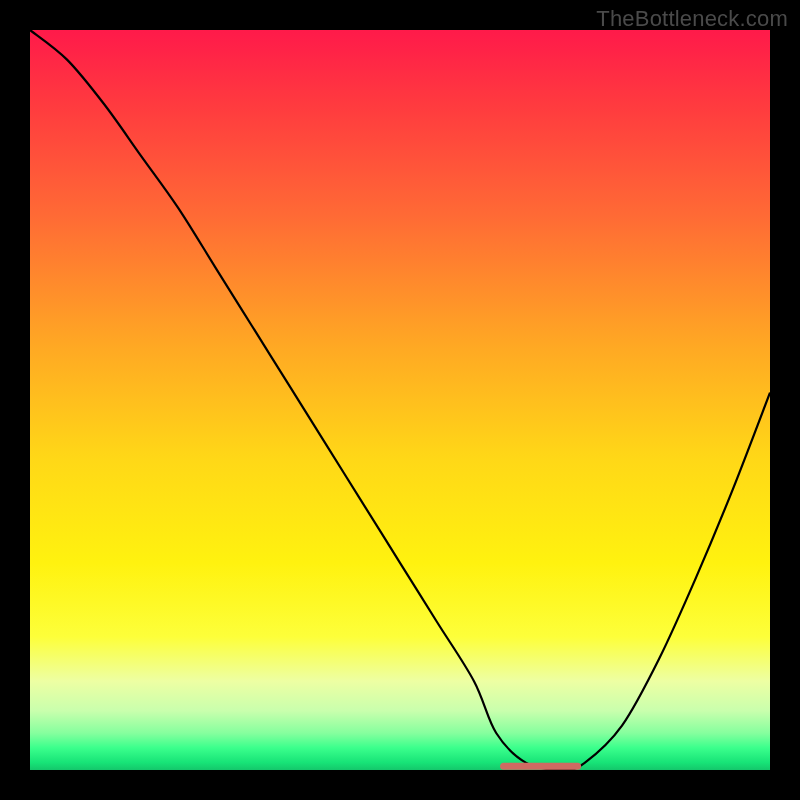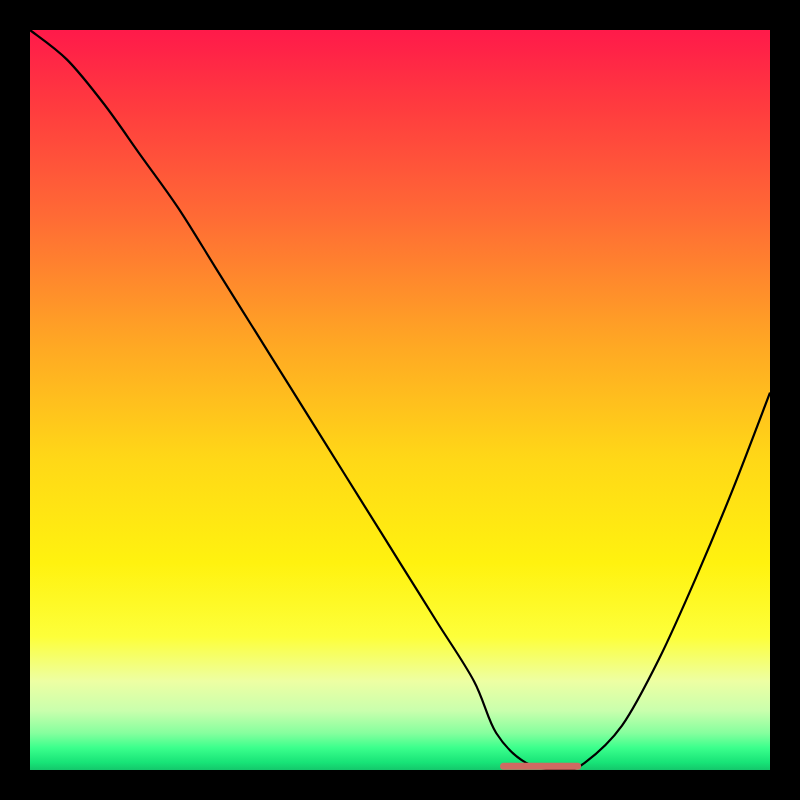--- a/index.html
+++ b/index.html
@@ -64,13 +64,14 @@
 <body>
 
 <div class="frame">
   <div class="plot-area">
     <div class="gradient"></div>
     <svg class="curve" viewBox="0 0 740 740" preserveAspectRatio="none">
       <path d="M 0,0 C 6.166666666666667,4.933333333333337 24.666666666666664,17.266666666666687 37,29.600000000000023 C 49.333333333333336,41.93333333333336 61.666666666666664,57.966666666666654 74,74 C 86.33333333333333,90.03333333333335 98.66666666666667,108.5333333333334 111,125.80000000000007 C 123.33333333333333,143.06666666666675 135.66666666666666,159.10000000000005 148,177.60000000000002 C 160.33333333333334,196.1 172.66666666666666,217.06666666666663 185,236.79999999999995 C 197.33333333333334,256.5333333333333 209.66666666666666,276.26666666666665 222,296 C 234.33333333333334,315.73333333333335 246.66666666666666,335.46666666666664 259,355.2 C 271.3333333333333,374.93333333333334 283.6666666666667,394.66666666666663 296,414.4 C 308.3333333333333,434.1333333333333 320.6666666666667,453.8666666666667 333,473.6 C 345.3333333333333,493.33333333333337 357.66666666666663,513.0666666666666 370,532.8 C 382.33333333333337,552.5333333333333 394.66666666666674,572.2666666666667 407.00000000000006,592 C 419.33333333333337,611.7333333333333 434.1333333333333,632.7 444,651.2 C 453.8666666666667,669.7 457.56666666666666,689.4333333333334 466.2,703 C 474.8333333333333,716.5666666666666 484.70000000000005,726.4333333333334 495.8,732.6 C 506.9,738.7666666666667 522.9333333333333,740 532.8,740 C 542.6666666666666,740 545.1333333333333,740 555,732.6 C 564.8666666666667,725.2 579.6666666666666,712.8666666666667 592,695.6 C 604.3333333333334,678.3333333333334 616.6666666666666,653.6666666666666 629,629 C 641.3333333333334,604.3333333333334 653.6666666666666,575.9666666666667 666,547.6 C 678.3333333333334,519.2333333333333 690.6666666666666,489.6333333333333 703,458.8 C 715.3333333333334,427.9666666666667 733.8333333333334,378.6333333333333 740,362.59999999999997" fill="none" stroke="#000" stroke-width="2.2"></path>
       <path d="M 473.6,736.3 L 547.6,736.3" fill="none" stroke="#cf6a62" stroke-width="7" stroke-linecap="round"></path>
     </svg>
   </div>
+  <div class="watermark">TheBottleneck.com</div>
 </div>
 
 </body></html>

